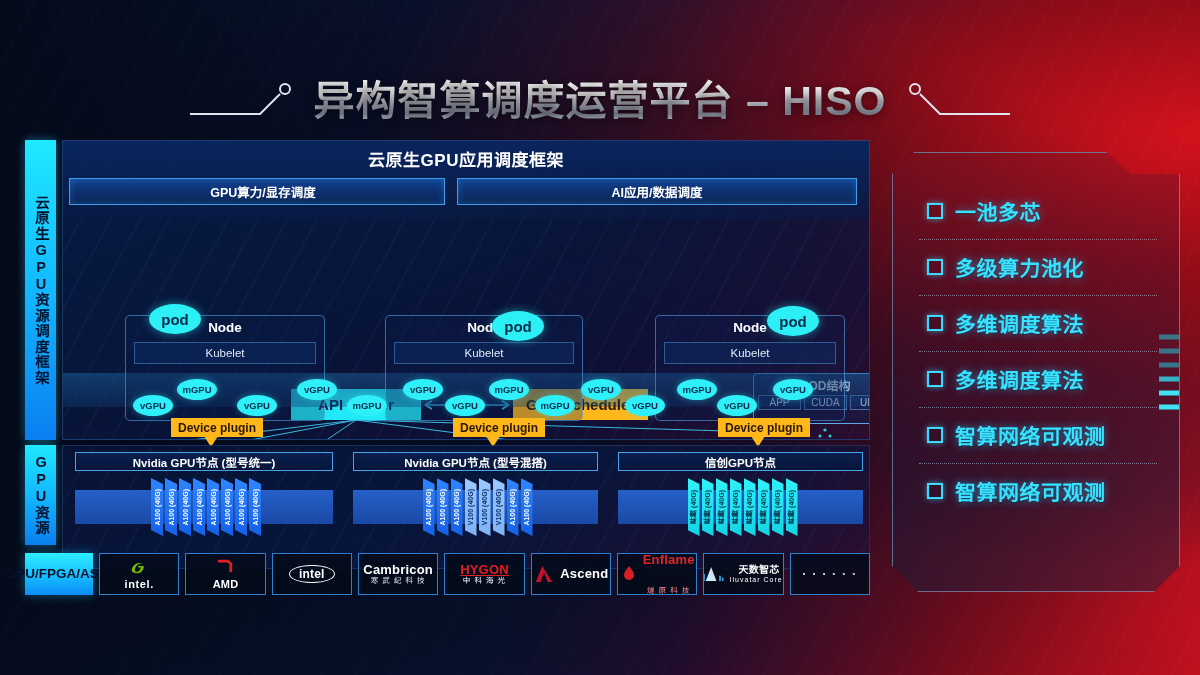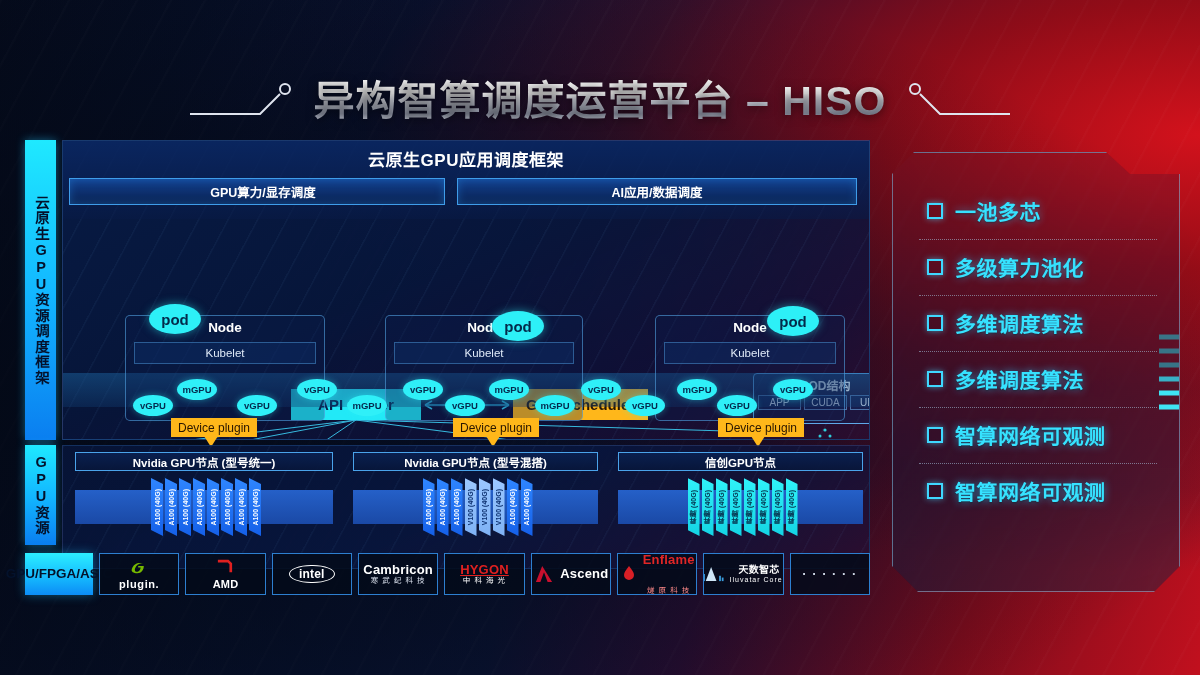--- a/index.html
+++ b/index.html
@@ -101,21 +101,21 @@
      background:#2df0f7; color:#032a4a; font-size:15px; font-weight:bold;
      display:flex; align-items:center; justify-content:center;
      box-shadow:0 0 10px rgba(45,240,247,.5); }
 
   .gpu-el { position:absolute; border-radius:50%;
      background:#2ff0f8; color:#042b4e; font-weight:bold;
      display:flex; align-items:center; justify-content:center;
      box-shadow:0 0 7px rgba(45,240,247,.40);margin-top:7px; }
 
   .devplug { position:absolute; height:19px; background:#ffb71a; color:#2a1700;
-     font-size:12px; font-weight:normal; display:flex; align-items:center;
+     font-size:12px; font-weight:bold; display:flex; align-items:center;
      justify-content:center; padding:8px 7px; }
 
   
   #panel-res { position:absolute; left:37px; top:305px; width:808px; height:124px;
      background:linear-gradient(155deg,rgba(7,20,56,.92) 0%,rgba(8,22,62,.9) 50%,rgba(34,14,52,.7) 100%);
      border:1px solid rgba(64,150,235,.22); overflow:hidden; }
   #panel-res .grid { position:absolute; inset:0; opacity:.20;
      background:repeating-linear-gradient(118deg, rgba(120,190,255,.22) 0, rgba(120,190,255,.22) 1px, transparent 2px, transparent 26px); }
   .res-group { position:absolute; top:6px; height:88px; }
   #rg-0 { left:12px;  width:258px; }
@@ -418,21 +418,21 @@
     <span>GPU/FPGA</span>
     <span>/ASIC</span>
   </div>
 <div class="vendor" style="flex-direction: column;">
       <span style="display: flex;">
         <svg width="20" height="16" viewBox="0 0 24 20">
           <path d="M3 14c2-7 9-9 14-7-4-1-8 1-10 6-1 3 1 5 4 4 2-1 3-3 3-5h-3v-2h7c0 5-3 9-8 9-5 0-8-2-7-5z" fill="#76b900"></path>
         </svg>
       </span>
       <div class="vn-txt">
-        <div class="vn-main" style="font-size: 11px; letter-spacing: 0.6px;">plugin.</div>
+        <div class="vn-main" style="font-size: 11px; letter-spacing: 0.6px;">intel.</div>
       </div>
     </div>
     <div class="vendor" style="flex-direction: column;">
       <span style="display: flex;">
         <svg width="18" height="16" viewBox="0 0 20 18">
           <path d="M2 2h12l4 4v10h-3V7l-2-2H2z" fill="#e02020"></path>
         </svg>
       </span>
       <div class="vn-txt">
         <div class="vn-main" style="font-size: 11px; color: rgb(255, 255, 255); text-align: right;">AMD</div>

